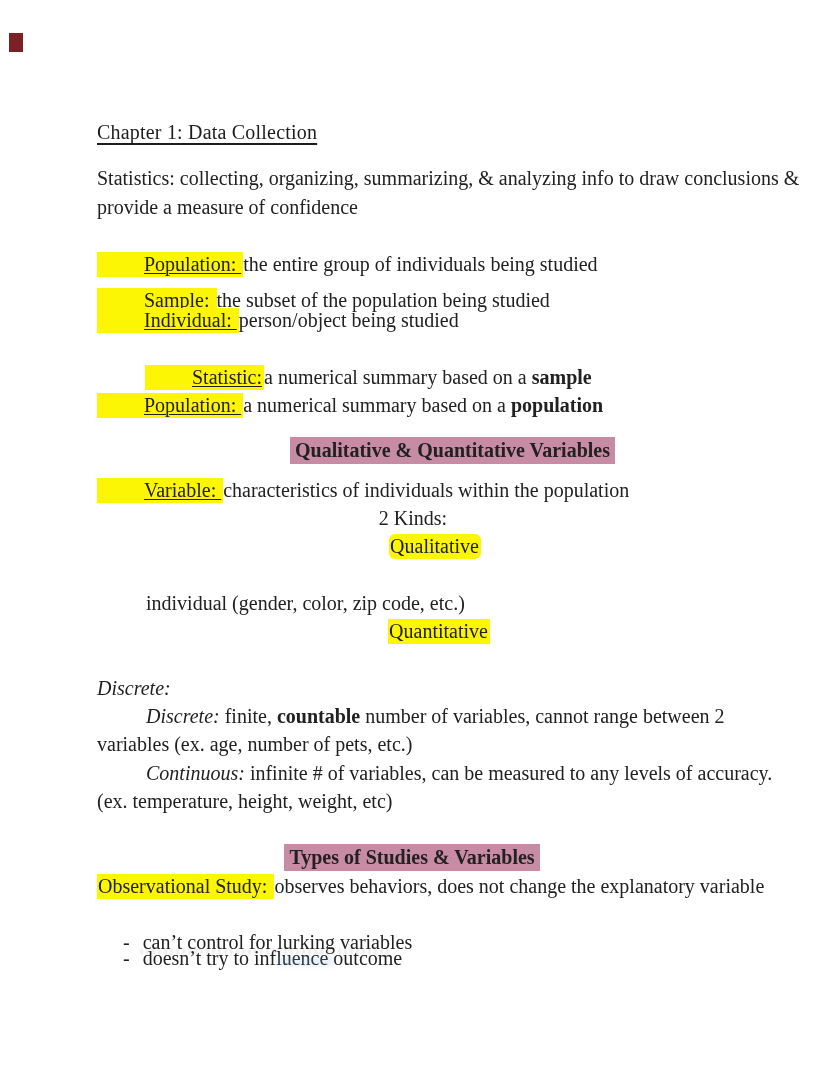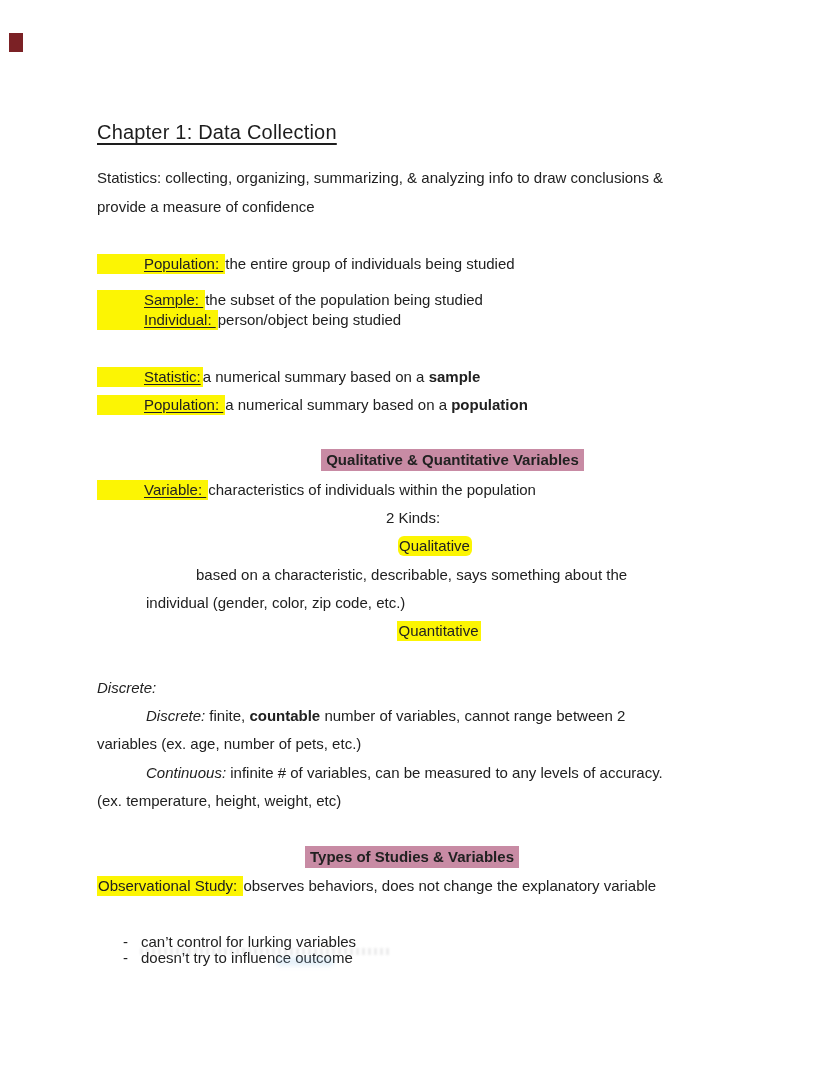--- a/index.html
+++ b/index.html
@@ -7,40 +7,40 @@
     --highlight-pink:#c88ba4;
     --corner-mark:#7b2125;
     --text:#212121;
   }
   html,body{margin:0;padding:0;background:#ffffff;}
   .page{
     position:relative;
     width:828px;height:1071px;
     background:#ffffff;
     overflow:hidden;
-    font-family:Liberation Sans, sans-serif;
+    font-family:Liberation Serif, serif;
     color:var(--text);
   }
   .corner-mark{
     position:absolute;left:9px;top:33px;width:14px;height:19px;
     background:var(--corner-mark);
   }
   .title{
     position:absolute;left:97px;top:121px;
     font-size:20px;font-weight:400;letter-spacing:.2px;
     color:#1d1d1d;
     text-decoration:underline;
     text-decoration-thickness:1.6px;
     text-underline-offset:4px;
     white-space:nowrap;
     margin:0;
   }
   .ln{
     position:absolute;left:97px;
-    font-size:15px;line-height:20px;
+    font-size:20px;line-height:20px;
     white-space:nowrap;
   }
   .ctr{left:0;right:0;text-align:center;white-space:nowrap;}
   .hl-y{background:var(--highlight-yellow);padding:1px 2px 2px 1px;}
   .hl-p{background:var(--highlight-pink);padding:2px 5px 3px 5px;font-weight:700;}
   .u{text-decoration:underline;text-decoration-thickness:1.4px;text-underline-offset:2px;padding-left:47px;}
   .b{font-weight:700;}
   .it{font-style:italic;}
   .dash{display:inline-block;}
   .btext{margin-left:13px;}
@@ -70,44 +70,43 @@
   <div class="ln" style="top:254px;">
     <span class="hl-y u">Population: </span><span>the entire group of individuals being studied</span>
   </div>
   <div class="ln" style="top:282px;margin-top:8px;">
     <span class="hl-y u">Sample: </span><span>the subset of the population being studied</span>
   </div>
   <div class="ln" style="top:310px;">
     <span class="hl-y u">Individual: </span><span>person/object being studied</span>
   </div>
 
-  <div class="ln" style="top:367px;">
+  <div class="ln" style="top:367px;margin-left:48px;">
     <span class="hl-y u">Statistic:</span><span>a numerical summary based on a </span><span class="b">sample</span>
   </div>
   <div class="ln" style="top:395px;">
     <span class="hl-y u">Population: </span><span>a numerical summary based on a </span><span class="b">population</span>
   </div>
 
-  <div class="ln ctr" style="top:450px;padding-left:39px;">
+  <div class="ln ctr" style="top:440px;padding-left:39px;">
     <span class="hl-p off" style="left:19px;">Qualitative &amp; Quantitative Variables</span>
   </div>
 
   <div class="ln" style="top:480px;">
     <span class="hl-y u">Variable: </span><span>characteristics of individuals within the population</span>
   </div>
 
   <div class="ln ctr" style="top:508px;">
     <span class="off" style="left:-1px;">2 Kinds:</span>
   </div>
 
   <div class="ln ctr" style="top:536px;">
     <span class="hl-y off" style="left:21px;border-radius:6px;">Qualitative</span>
   </div>
 
-  <div class="ln" style="top:565px;left:196px;"><span>based on a characteristic, describable, says something about the</span></div>
   <div class="ln" style="top:593px;left:146px;"><span>individual (gender, color, zip code, etc.)</span></div>
 
   <div class="ln ctr" style="top:621px;">
     <span class="hl-y off" style="left:25px;">Quantitative</span>
   </div>
 
 
   <div class="ln" style="top:678px;">
     <span class="it">Discrete:</span>
   </div>

